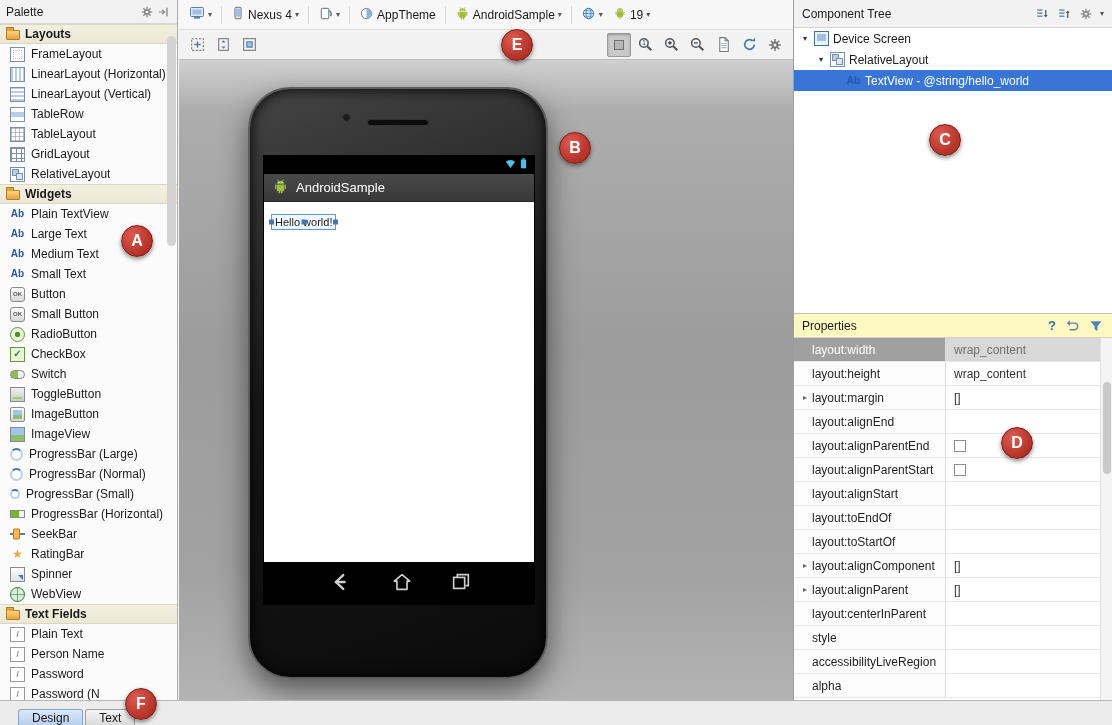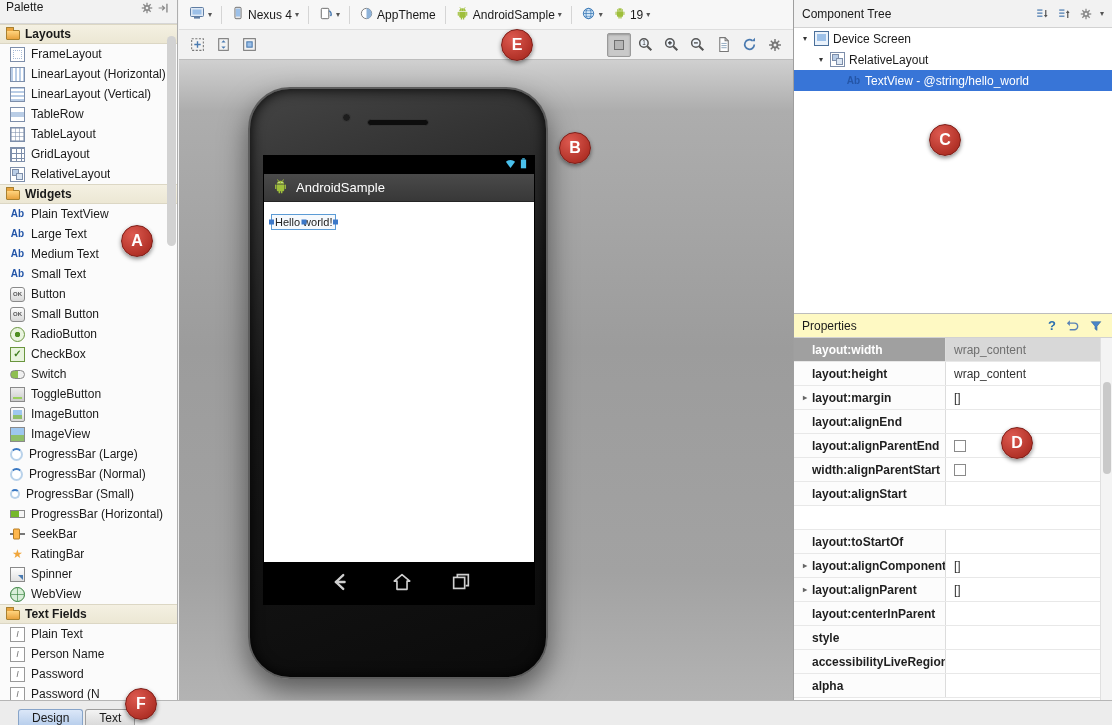--- a/index.html
+++ b/index.html
@@ -3,21 +3,21 @@
 <meta charset="utf-8">
 <style>
   * { margin:0; padding:0; box-sizing:border-box; }
   html,body { width:1112px; height:725px; overflow:hidden; }
   body { font-family:"Liberation Sans", sans-serif; font-size:12px; color:#1a1a1a; background:#f2f2f2; }
   .app { position:relative; width:1112px; height:725px; overflow:hidden; background:#f2f2f2; }
   .spacer { flex:1; }
 
   
   .palette { position:absolute; left:0; top:0; width:178px; height:700px; background:#fbfbfb; border-right:1px solid #aeaeae; display:flex; flex-direction:column; }
-  .palette-header { height:24px; flex:none; display:flex; align-items:flex-start; padding:0 6px; background:#f2f2f2; border-bottom:1px solid #d6d6d6; }
+  .palette-header { height:24px; flex:none; display:flex; align-items:center; padding:0 6px; background:#f2f2f2; border-bottom:1px solid #d6d6d6; }
   .ph-icon { width:16px; height:16px; display:inline-flex; align-items:center; justify-content:center; cursor:pointer; }
   .palette-body { flex:1; overflow:hidden; position:relative; }
   .p-section { height:20px; display:flex; align-items:center; gap:5px; padding:0 6px; background:linear-gradient(#f4f0e2,#ece7d4); border-top:1px solid #dcd7c4; border-bottom:1px solid #dcd7c4; font-weight:bold; }
   .folder { width:14px; height:10px; background:linear-gradient(#ffd47f,#e8a33d); border:1px solid #a8802f; border-radius:1px; position:relative; flex:none; margin-top:2px; }
   .folder::before { content:""; position:absolute; left:-1px; top:-4px; width:6px; height:3px; background:#e8a33d; border:1px solid #a8802f; border-bottom:none; border-radius:1px 1px 0 0; }
   .p-item { height:20px; display:flex; align-items:center; gap:6px; padding:0 4px 0 10px; cursor:default; white-space:nowrap; }
   .p-label { overflow:hidden; text-overflow:ellipsis; }
   .pal-scroll { position:absolute; right:1px; top:36px; width:9px; height:210px; background:#d2d2d2; border-radius:5px; }
 
   
@@ -91,21 +91,21 @@
   .ct-header { height:28px; display:flex; align-items:center; gap:6px; padding:0 8px; background:#f2f2f2; border-bottom:1px solid #d2d2d2; }
   .ct-body { height:285px; overflow:hidden; background:#fff; }
   .ct-row { height:21px; display:flex; align-items:center; gap:4px; font-size:12px; cursor:default; }
   .ct-row.sel { background:#3875d7; color:#fff; }
   .ct-arrow { width:10px; text-align:center; font-size:8px; color:#333; flex:none; }
   .ct-row.sel .ct-arrow { color:#fff; }
   .props-header { height:25px; display:flex; align-items:center; gap:8px; padding:0 8px; background:#fef9c3; border-top:1px solid #bdbdbd; border-bottom:1px solid #d2d2d2; }
   .help-q { color:#2a6fb0; font-weight:bold; font-size:13px; cursor:pointer; }
   .props-body { height:362px; overflow:hidden; position:relative; background:#fff; }
   .pr-row { display:grid; grid-template-columns:152px 1fr; height:24px; border-bottom:1px solid #e8e8e8; cursor:default; }
-  .pr-name { display:flex; align-items:center; gap:2px; padding-left:6px; border-right:1px solid #dcdcdc; font-weight:bold; color:#1f1f1f; background:#fcfcfc; overflow:hidden; white-space:nowrap; }
+  .pr-name { display:flex; align-items:center; gap:2px; padding-left:6px; border-right:1px solid #dcdcdc; font-weight:normal; color:#1f1f1f; background:#fcfcfc; overflow:hidden; white-space:nowrap; }
   .pr-value { display:flex; align-items:center; padding-left:8px; color:#333; overflow:hidden; white-space:nowrap;text-align:center; }
   .pr-row.sel .pr-name { background:#a0a0a0; color:#fff; }
   .pr-row.sel .pr-value { background:#d8d8d8; color:#6f6f6f; }
   .pr-arrow { width:10px; font-size:8px; color:#666; text-align:center; flex:none; visibility:hidden; }
   .pr-row.expandable .pr-arrow { visibility:visible; }
   .pr-check { width:12px; height:12px; border:1px solid #8a8a8a; background:#fff; cursor:pointer; }
   .props-scroll { position:absolute; right:0; top:0; width:12px; height:100%; background:#f4f4f4; border-left:1px solid #e0e0e0; }
   .props-scroll-thumb { position:absolute; left:2px; top:44px; width:8px; height:92px; background:#c9c9c9; border-radius:4px; }
 
   
@@ -604,34 +604,38 @@
       <span class="pr-arrow">▸</span>
       <span class="pr-name-text">layout:alignParentEnd</span>
     </div>
     <div class="pr-value">
             <span class="pr-check"></span>
           </div>
   </div>
         <div class="pr-row">
     <div class="pr-name">
       <span class="pr-arrow">▸</span>
-      <span class="pr-name-text">width:alignParentStart</span>
+      <span class="pr-name-text">layout:alignParentStart</span>
     </div>
     <div class="pr-value">
             <span class="pr-check"></span>
           </div>
   </div>
         <div class="pr-row">
     <div class="pr-name">
       <span class="pr-arrow">▸</span>
       <span class="pr-name-text">layout:alignStart</span>
     </div>
     <div class="pr-value"></div>
   </div>
         <div class="pr-row">
+    <div class="pr-name">
+      <span class="pr-arrow">▸</span>
+      <span class="pr-name-text">layout:toEndOf</span>
+    </div>
     <div class="pr-value"></div>
   </div>
         <div class="pr-row">
     <div class="pr-name">
       <span class="pr-arrow">▸</span>
       <span class="pr-name-text">layout:toStartOf</span>
     </div>
     <div class="pr-value"></div>
   </div>
         <div class="pr-row expandable">

